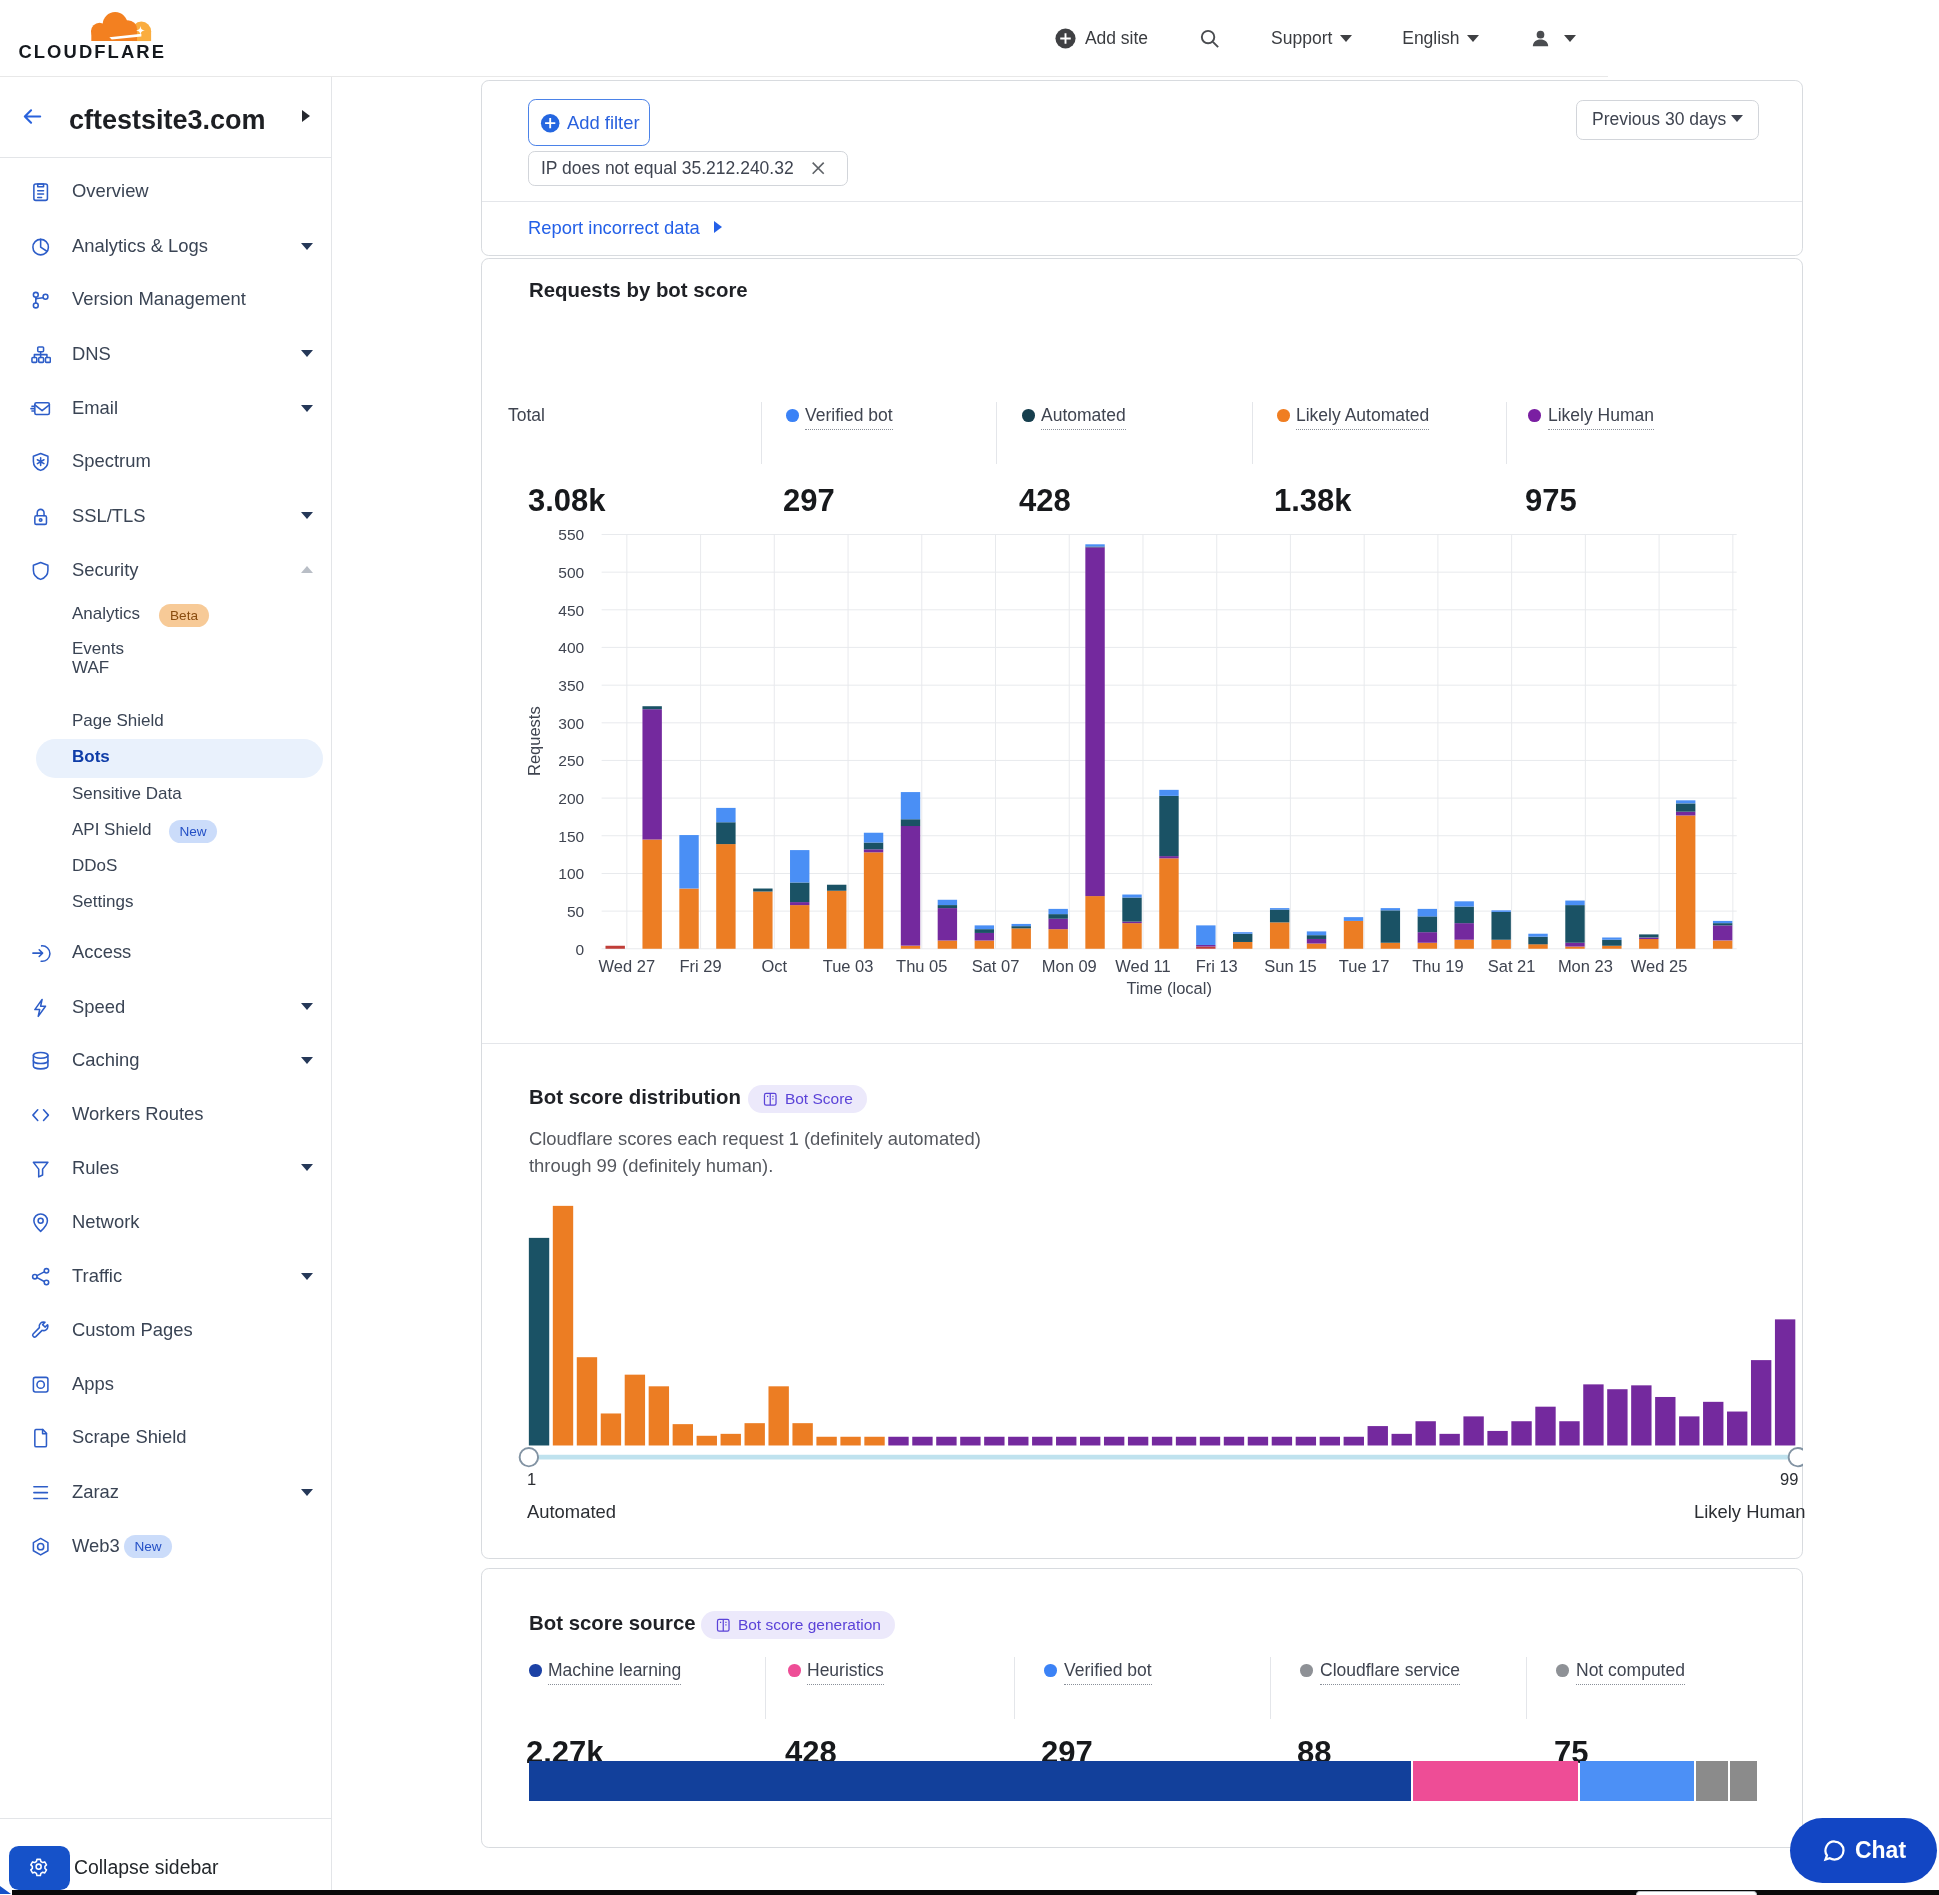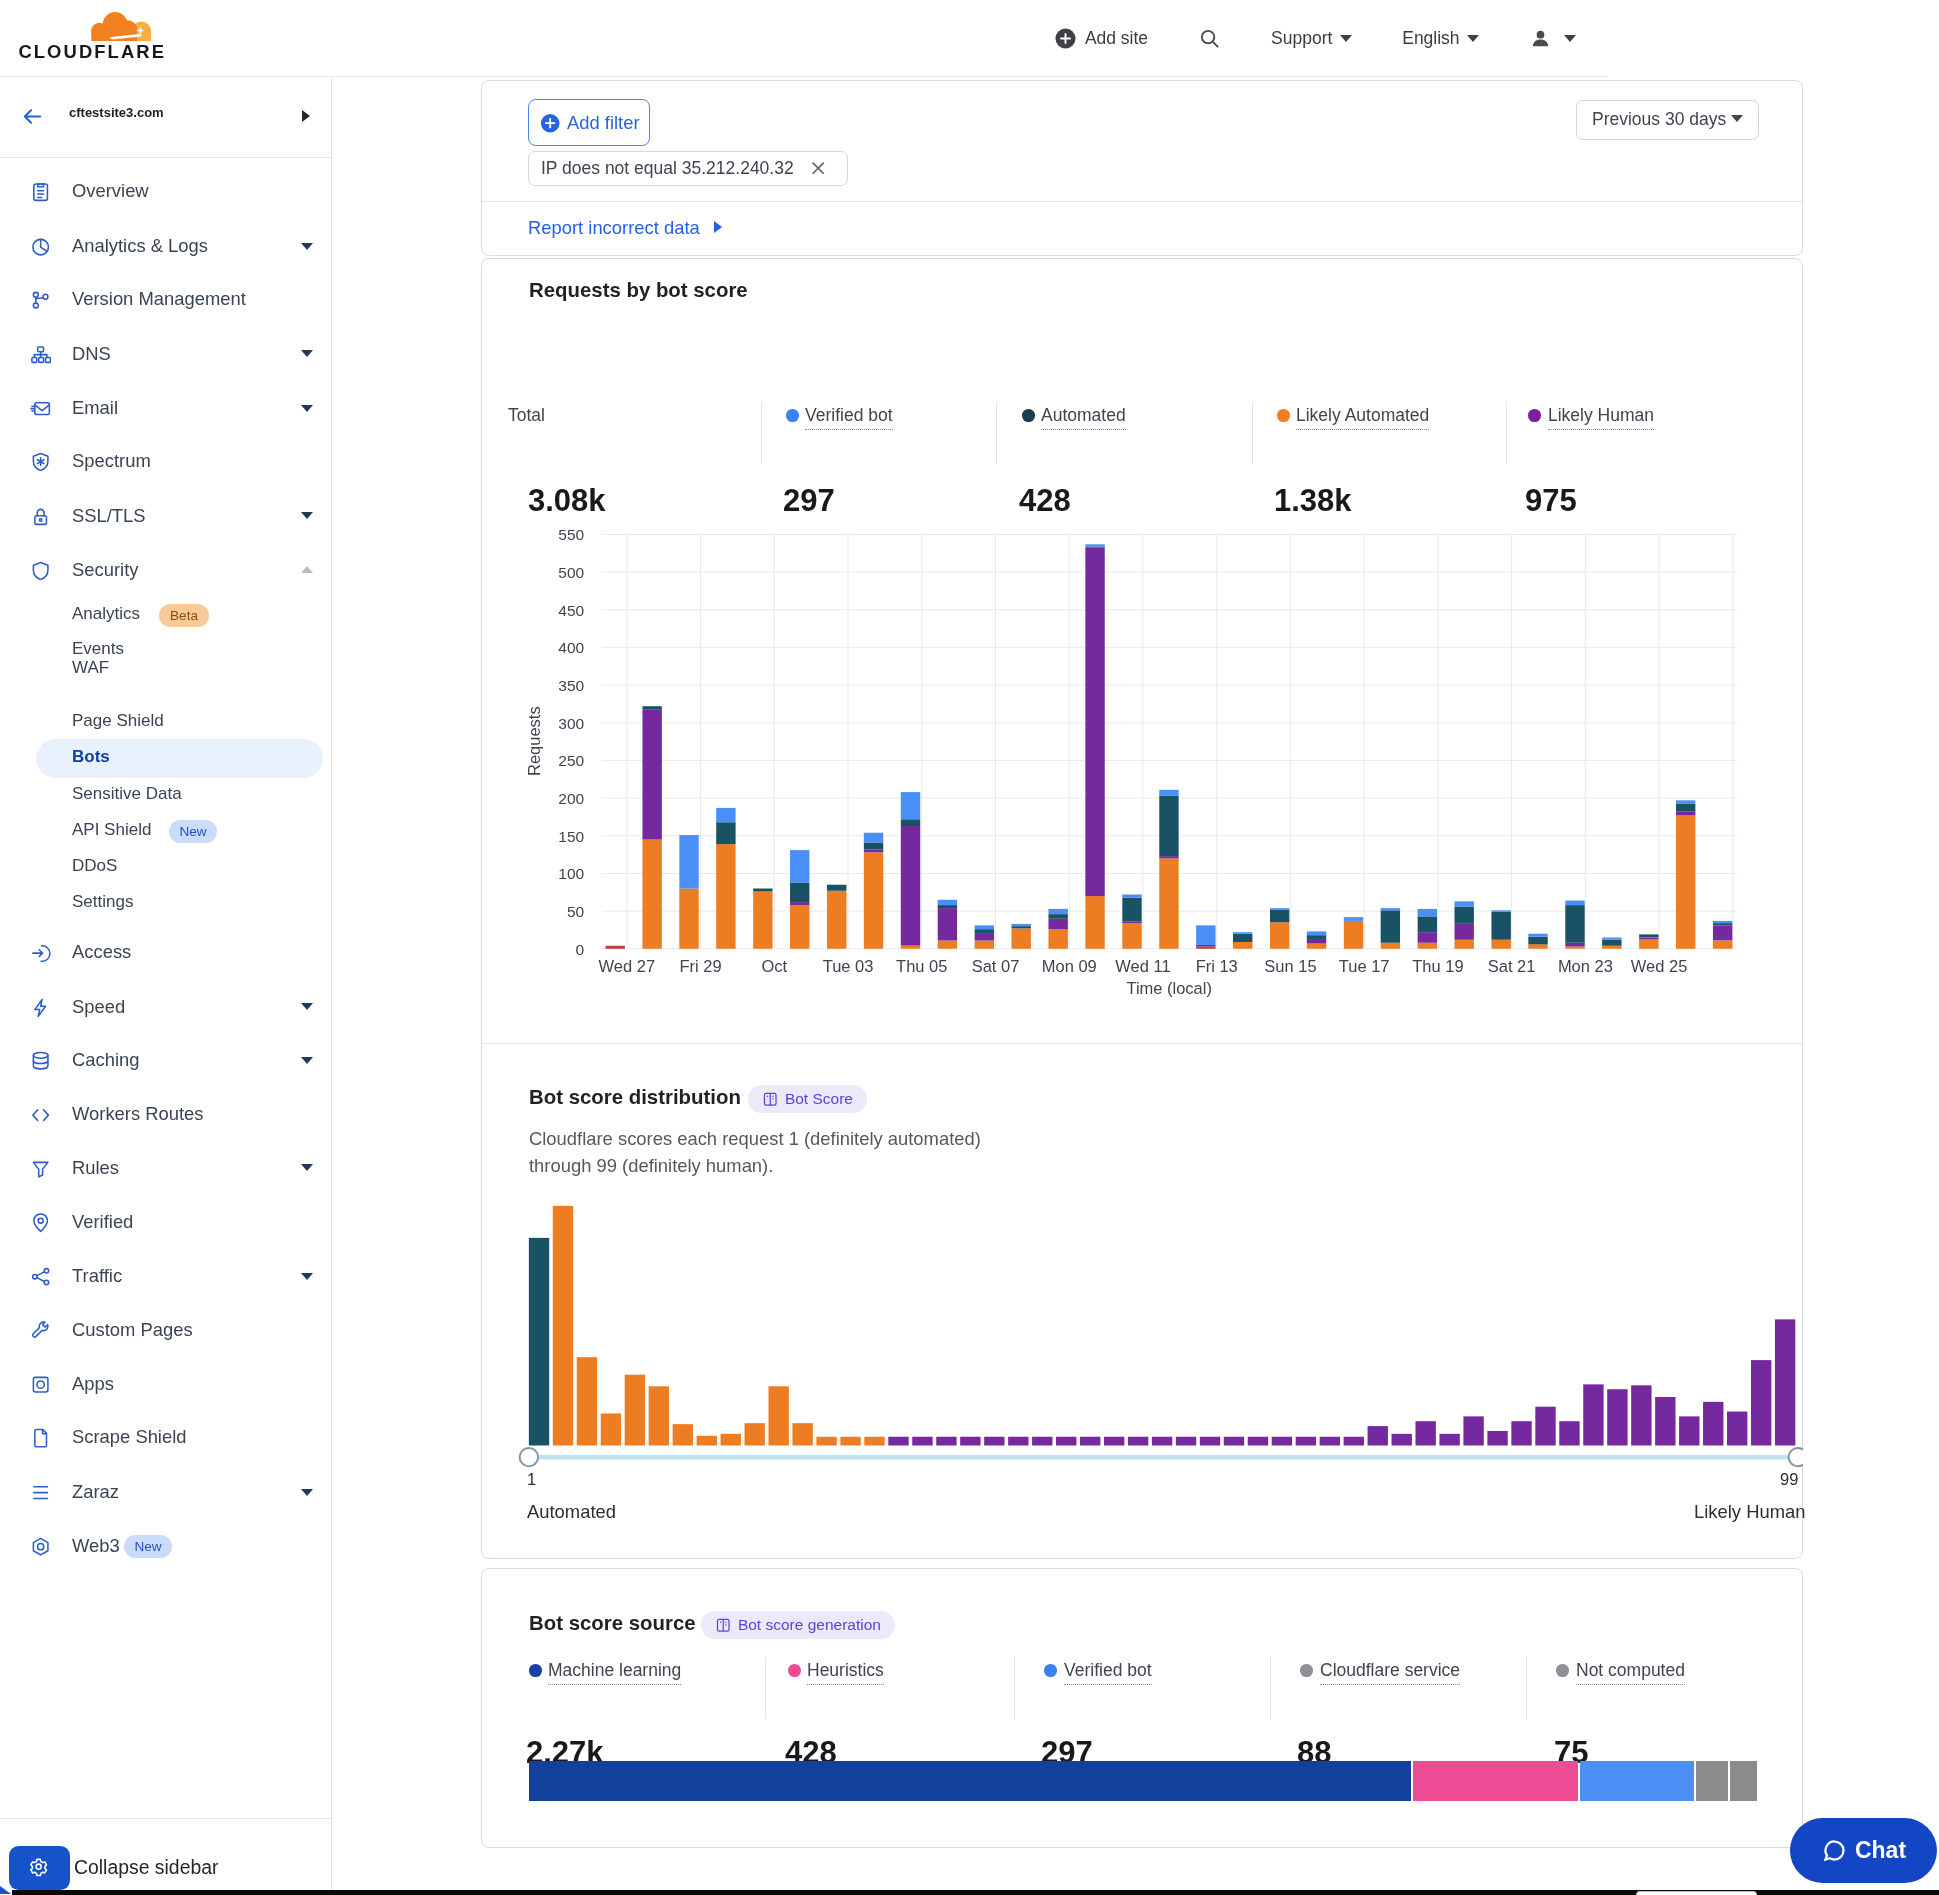--- a/index.html
+++ b/index.html
@@ -74,21 +74,21 @@
           <div class="caret"></div>
         </div>
   </div>
 </div>
 
 <div id="sidebar"></div>
 <div style="position:absolute;left:0;top:77px;width:332px;height:81px;border-bottom:1px solid #E3E5E8">
   <svg style="position:absolute;left:21.3px;top:28px" width="23" height="23" viewBox="0 0 24 24" fill="none" stroke="#2962DC" stroke-width="2.2" stroke-linecap="round" stroke-linejoin="round">
         <path d="M20 12H4M10.5 5.5L4 12l6.5 6.5"></path>
       </svg>
-  <div style="position:absolute;left:69px;top:28px;font-size:13px;font-weight:bold;color:#1D1F23">cftestsite3.com</div>
+  <div style="position:absolute;left:69px;top:28px;font-size:27px;font-weight:bold;color:#1D1F23">cftestsite3.com</div>
   <div style="position:absolute;left:302px;top:33px;width:0;height:0;border-top:6.8px solid transparent;border-bottom:6.8px solid transparent;border-left:8.7px solid #25282E"></div>
 </div>
 <svg class="nicon" style="top:181px" viewBox="0 0 22 22" fill="none" stroke="#2D5DC8" stroke-width="1.6" stroke-linecap="round" stroke-linejoin="round">
       <rect x="4" y="3" width="14" height="17" rx="2"></rect>
       <path d="M8 3h6v3H8z"></path>
       <path d="M8 10h6M8 13.5h6M8 17h4"></path>
     </svg>
     <div class="nitem" style="top:180px">Overview</div>
     <svg class="nicon" style="top:236px" viewBox="0 0 22 22" fill="none" stroke="#2D5DC8" stroke-width="1.6" stroke-linecap="round" stroke-linejoin="round">
       <circle cx="11" cy="11.5" r="8"></circle>
@@ -170,21 +170,21 @@
     <div class="nitem" style="top:1103px">Workers Routes</div>
     <svg class="nicon" style="top:1158px" viewBox="0 0 22 22" fill="none" stroke="#2D5DC8" stroke-width="1.6" stroke-linecap="round" stroke-linejoin="round">
       <path d="M3.5 4.5h15L13 11.5v6l-4 2v-8z"></path>
     </svg>
     <div class="nitem" style="top:1157px">Rules</div>
     <div class="ncaret" style="top:1164px"></div>
     <svg class="nicon" style="top:1212px" viewBox="0 0 22 22" fill="none" stroke="#2D5DC8" stroke-width="1.6" stroke-linecap="round" stroke-linejoin="round">
       <path d="M11 20s7-6.5 7-11a7 7 0 10-14 0c0 4.5 7 11 7 11z"></path>
       <circle cx="11" cy="9" r="2.6"></circle>
     </svg>
-    <div class="nitem" style="top:1211px">Verified</div>
+    <div class="nitem" style="top:1211px">Network</div>
     <svg class="nicon" style="top:1266px" viewBox="0 0 22 22" fill="none" stroke="#2D5DC8" stroke-width="1.6" stroke-linecap="round" stroke-linejoin="round">
       <circle cx="5" cy="11" r="2.3"></circle>
       <circle cx="17" cy="5" r="2.3"></circle>
       <circle cx="17" cy="17" r="2.3"></circle>
       <path d="M7.3 10l7.4-4M7.3 12l7.4 4"></path>
     </svg>
     <div class="nitem" style="top:1265px">Traffic</div>
     <div class="ncaret" style="top:1273px"></div>
     <svg class="nicon" style="top:1320px" viewBox="0 0 22 22" fill="none" stroke="#2D5DC8" stroke-width="1.6" stroke-linecap="round" stroke-linejoin="round">
       <path d="M18.5 6.5a4.5 4.5 0 01-6 4.2L6 17.2a2 2 0 01-2.8-2.8l6.5-6.5a4.5 4.5 0 015.8-5.6L13 4.8l2.5 2.5 2.6-2.4c.3.5.4 1 .4 1.6z"></path>

